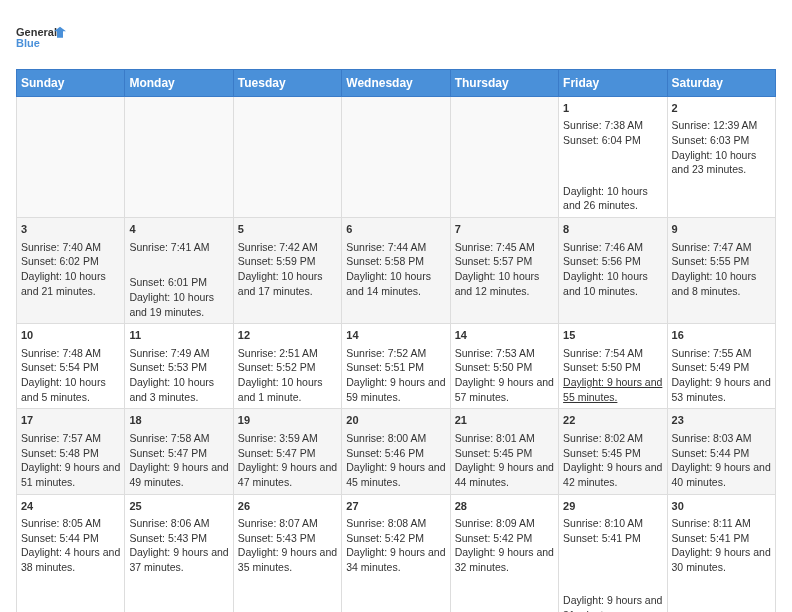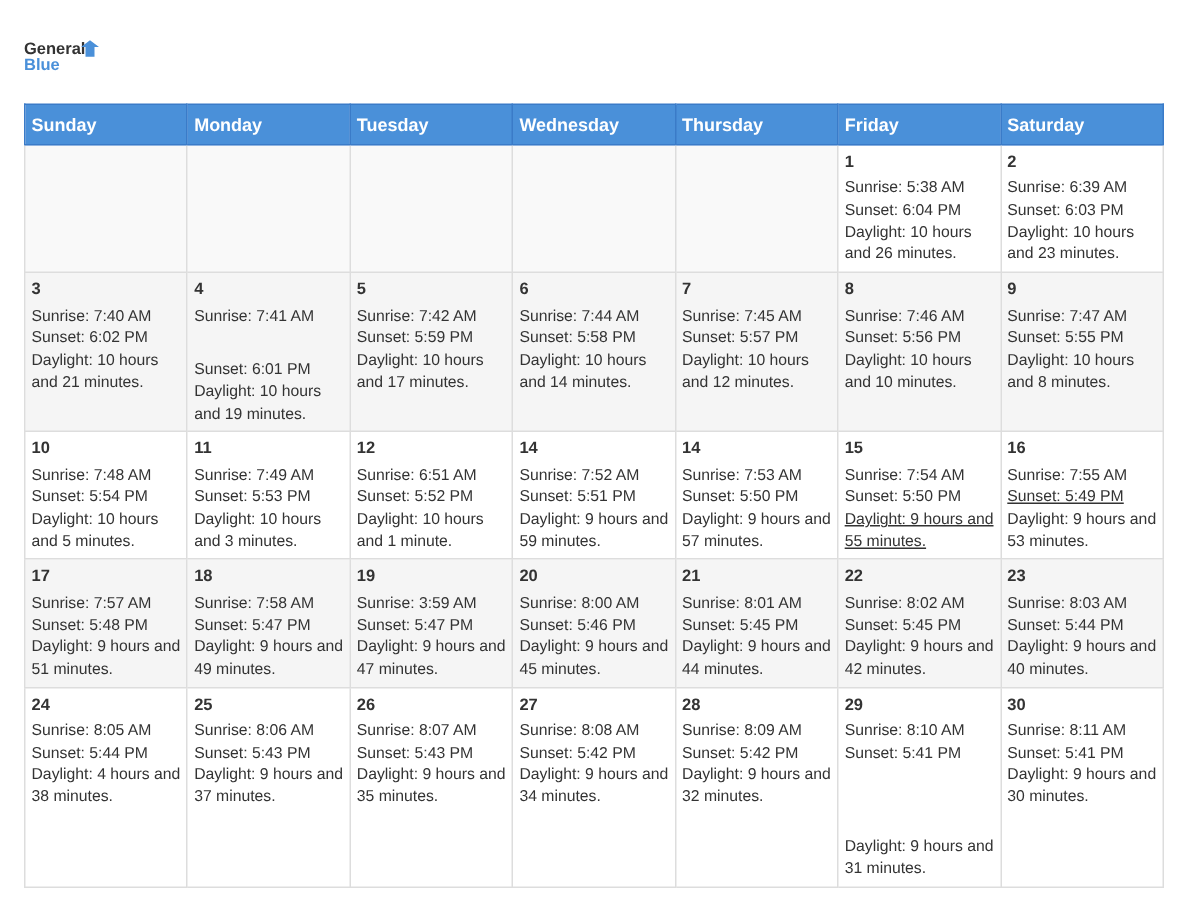--- a/index.html
+++ b/index.html
@@ -107,27 +107,27 @@
   </thead>
   <tbody id="calendar-body">
   <tr>
         <td class="empty-cell"></td>
         <td class="empty-cell"></td>
         <td class="empty-cell"></td>
         <td class="empty-cell"></td>
         <td class="empty-cell"></td>
         <td>
           <span class="day-number">1</span>
-          <span style="display: block;">Sunrise: 5:38 AM</span>
+          <span style="display: block;">Sunrise: 7:38 AM</span>
           <span style="display: block;">Sunset: 6:04 PM</span>
-          <span style="display: block;">Daylight: 10 hours and 26 minutes.</span>
+          <span style="display: block; margin-top: 36px;">Daylight: 10 hours and 26 minutes.</span>
         </td>
         <td>
           <span class="day-number">2</span>
-          <span style="display: block;">Sunrise: 6:39 AM</span>
+          <span style="display: block;">Sunrise: 12:39 AM</span>
           <span style="display: block;">Sunset: 6:03 PM</span>
           <span style="display: block;">Daylight: 10 hours and 23 minutes.</span>
         </td>
       </tr>
       <tr>
         <td>
           <span class="day-number">3</span>
           <span style="display: block;">Sunrise: 7:40 AM</span>
           <span style="display: block;">Sunset: 6:02 PM</span>
           <span style="display: block;">Daylight: 10 hours and 21 minutes.</span>
@@ -177,21 +177,21 @@
           <span style="display: block;">Daylight: 10 hours and 5 minutes.</span>
         </td>
         <td>
           <span class="day-number">11</span>
           <span style="display: block;">Sunrise: 7:49 AM</span>
           <span style="display: block;">Sunset: 5:53 PM</span>
           <span style="display: block;">Daylight: 10 hours and 3 minutes.</span>
         </td>
         <td>
           <span class="day-number">12</span>
-          <span style="display: block;">Sunrise: 6:51 AM</span>
+          <span style="display: block;">Sunrise: 2:51 AM</span>
           <span style="display: block;">Sunset: 5:52 PM</span>
           <span style="display: block;">Daylight: 10 hours and 1 minute.</span>
         </td>
         <td>
           <span class="day-number">14</span>
           <span style="display: block;">Sunrise: 7:52 AM</span>
           <span style="display: block;">Sunset: 5:51 PM</span>
           <span style="display: block;">Daylight: 9 hours and 59 minutes.</span>
         </td>
         <td>
@@ -202,21 +202,21 @@
         </td>
         <td>
           <span class="day-number">15</span>
           <span style="display: block;">Sunrise: 7:54 AM</span>
           <span style="display: block;">Sunset: 5:50 PM</span>
           <span style="display: block; text-decoration: underline;">Daylight: 9 hours and 55 minutes.</span>
         </td>
         <td>
           <span class="day-number">16</span>
           <span style="display: block;">Sunrise: 7:55 AM</span>
-          <span style="display: block; text-decoration: underline;">Sunset: 5:49 PM</span>
+          <span style="display: block;">Sunset: 5:49 PM</span>
           <span style="display: block;">Daylight: 9 hours and 53 minutes.</span>
         </td>
       </tr>
       <tr>
         <td>
           <span class="day-number">17</span>
           <span style="display: block;">Sunrise: 7:57 AM</span>
           <span style="display: block;">Sunset: 5:48 PM</span>
           <span style="display: block;">Daylight: 9 hours and 51 minutes.</span>
         </td>

